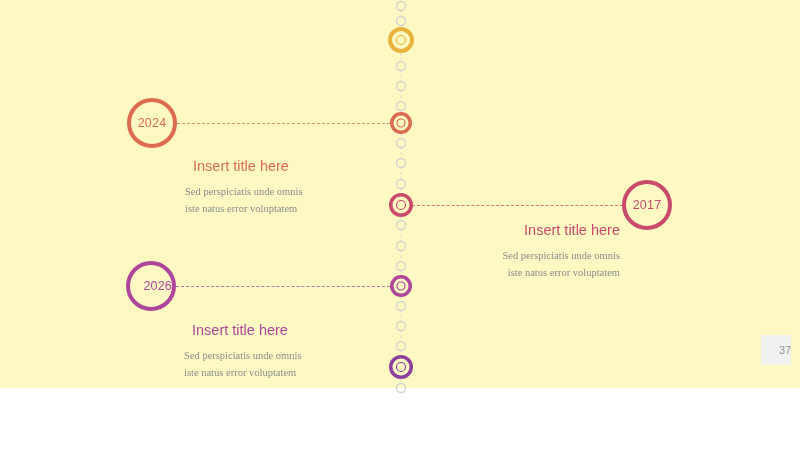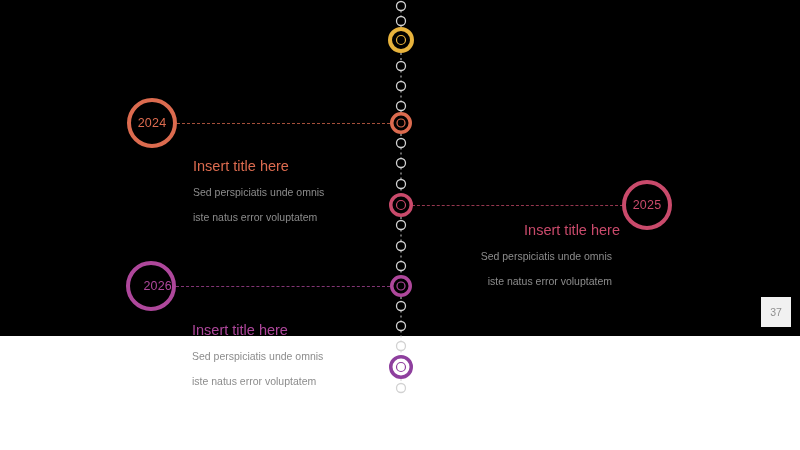--- a/index.html
+++ b/index.html
@@ -9,22 +9,22 @@
   body {
     width: 800px;
     height: 450px;
     background: #ffffff;
     font-family: "Liberation Sans", sans-serif;
     overflow: hidden;
   }
   #slide {
     position: relative;
     width: 800px;
-    height: 336px;
-    background: #000000;
+    height: 388px;
+    background: #fef9c3;
   }
 
   
   .chain-layer {
     position: absolute;
     left: 0; top: 0;
     width: 800px; height: 450px;
     pointer-events: none;
   }
 
@@ -63,37 +63,38 @@
   .text-block .title {
     font-size: 14.5px;
     line-height: 1.2;
     margin: 0 0 9px 8px;
     font-weight: normal;
   }
   .text-block .desc {
     font-size: 10.5px;
     line-height: 1.55;
     color: #8c8c8c;
-    margin: 8px;
+    margin: 0;
+    font-family: Liberation Serif, serif;
   }
   .text-block.align-right {
     text-align: right;
   }
 
   
   .page-number {
     position: absolute;
     right: 9px;
-    bottom: 9px;
+    bottom: 23px;
     width: 30px;
     height: 30px;
     background: #f1f1f1;
     display: flex;
     align-items: center;
-    justify-content: center;
+    justify-content: flex-end;
     font-size: 10.5px;
     color: #8f8f8f;
   }
 </style>
 </head>
 <body>
 
 <div id="slide">
 
   <svg class="chain-layer" width="800" height="450" viewBox="0 0 800 450" xmlns="http://www.w3.org/2000/svg">
@@ -150,21 +151,21 @@
       <div class="year-badge" style="left: 127px; top: 98px; border-color: rgb(220, 107, 79);">
         <span class="year-label" style="color: rgb(220, 107, 79);">2024</span>
       </div>
       <div class="text-block" style="left: 185px; top: 158px;">
         <p class="title" style="color: rgb(220, 107, 79);">Insert title here</p>
         <p class="desc" style="color: rgb(140, 140, 140);">Sed perspiciatis unde omnis</p>
         <p class="desc" style="color: rgb(140, 140, 140);">iste natus error voluptatem</p>
       </div>
       <div class="connector" style="left: 412px; top: 205px; width: 211px; border-top-color: rgb(201, 74, 107); opacity: 0.75;"></div>
       <div class="year-badge" style="left: 622px; top: 180px; border-color: rgb(201, 74, 107);">
-        <span class="year-label" style="color: rgb(201, 74, 107);">2025</span>
+        <span class="year-label" style="color: rgb(201, 74, 107);">2017</span>
       </div>
       <div class="text-block align-right" style="left: 410px; top: 222px;">
         <p class="title" style="color: rgb(201, 74, 107);">Insert title here</p>
         <p class="desc" style="color: rgb(140, 140, 140);">Sed perspiciatis unde omnis</p>
         <p class="desc" style="color: rgb(140, 140, 140);">iste natus error voluptatem</p>
       </div>
       <div class="connector" style="left: 176px; top: 286px; width: 214px; border-top-color: rgb(174, 71, 155); opacity: 0.75;"></div>
       <div class="year-badge" style="left: 126px; top: 261px; border-color: rgb(174, 71, 155); justify-content: flex-end;">
         <span class="year-label" style="color: rgb(174, 71, 155);">2026</span>
       </div>

